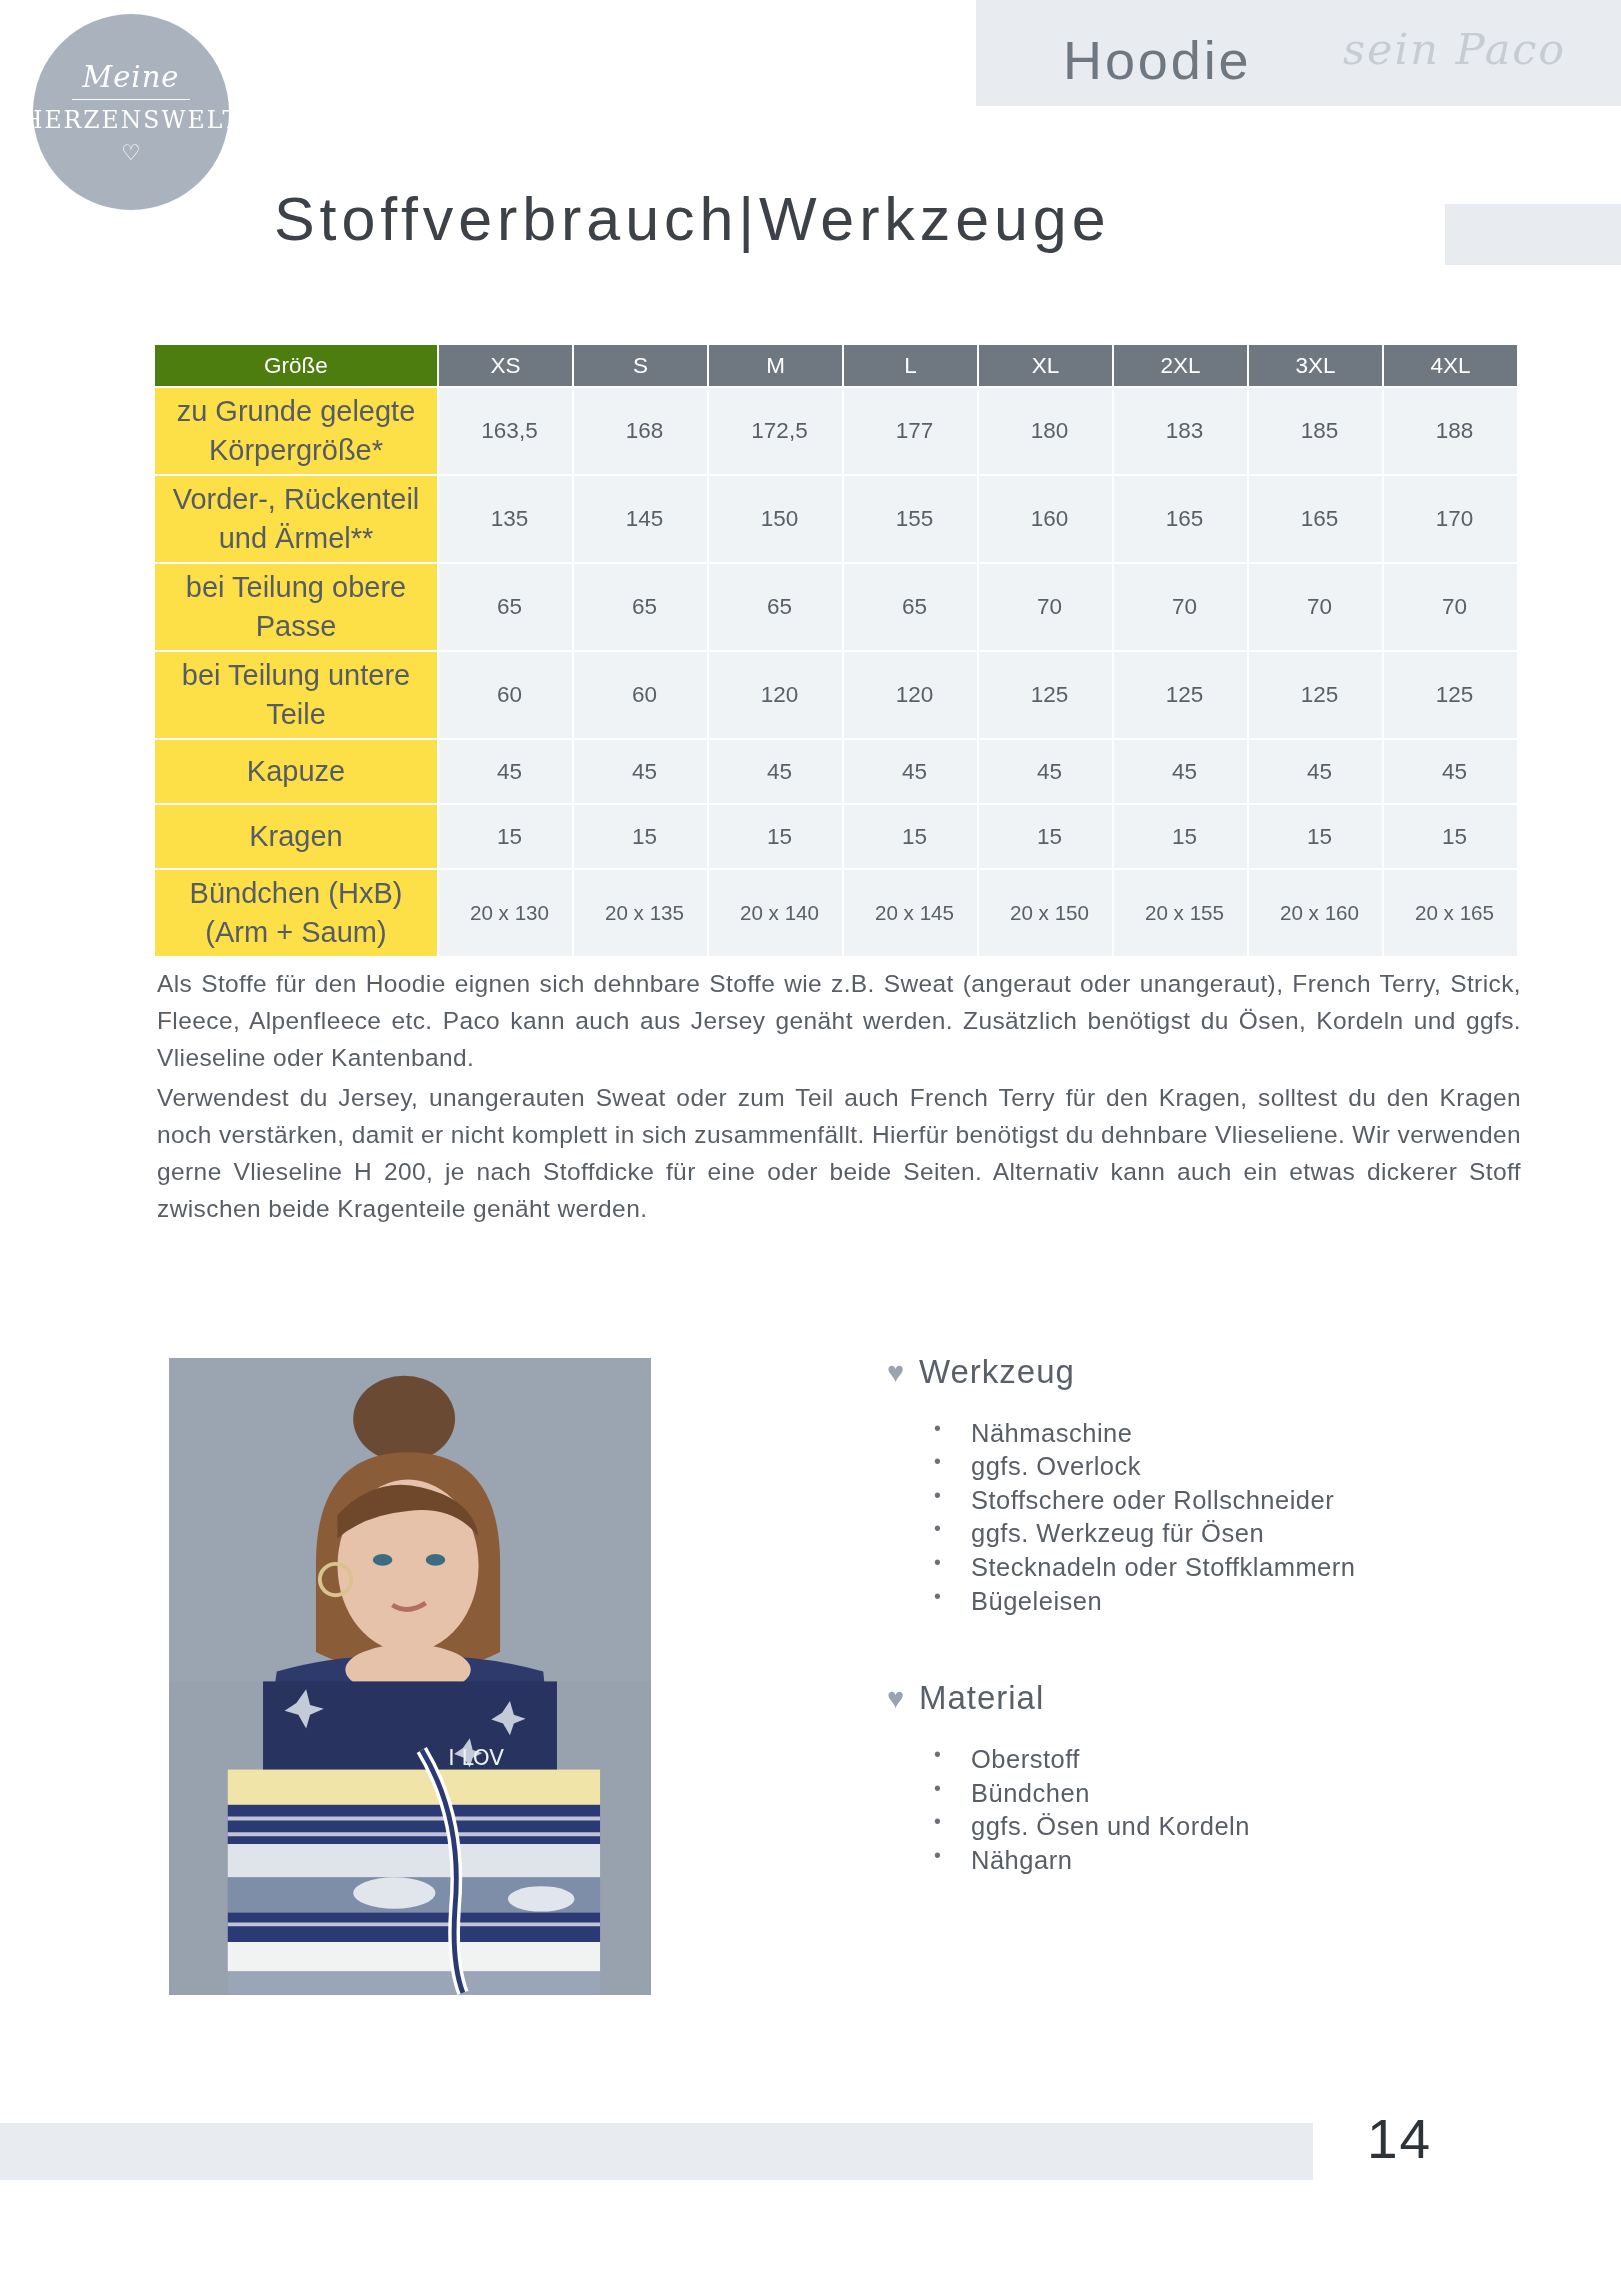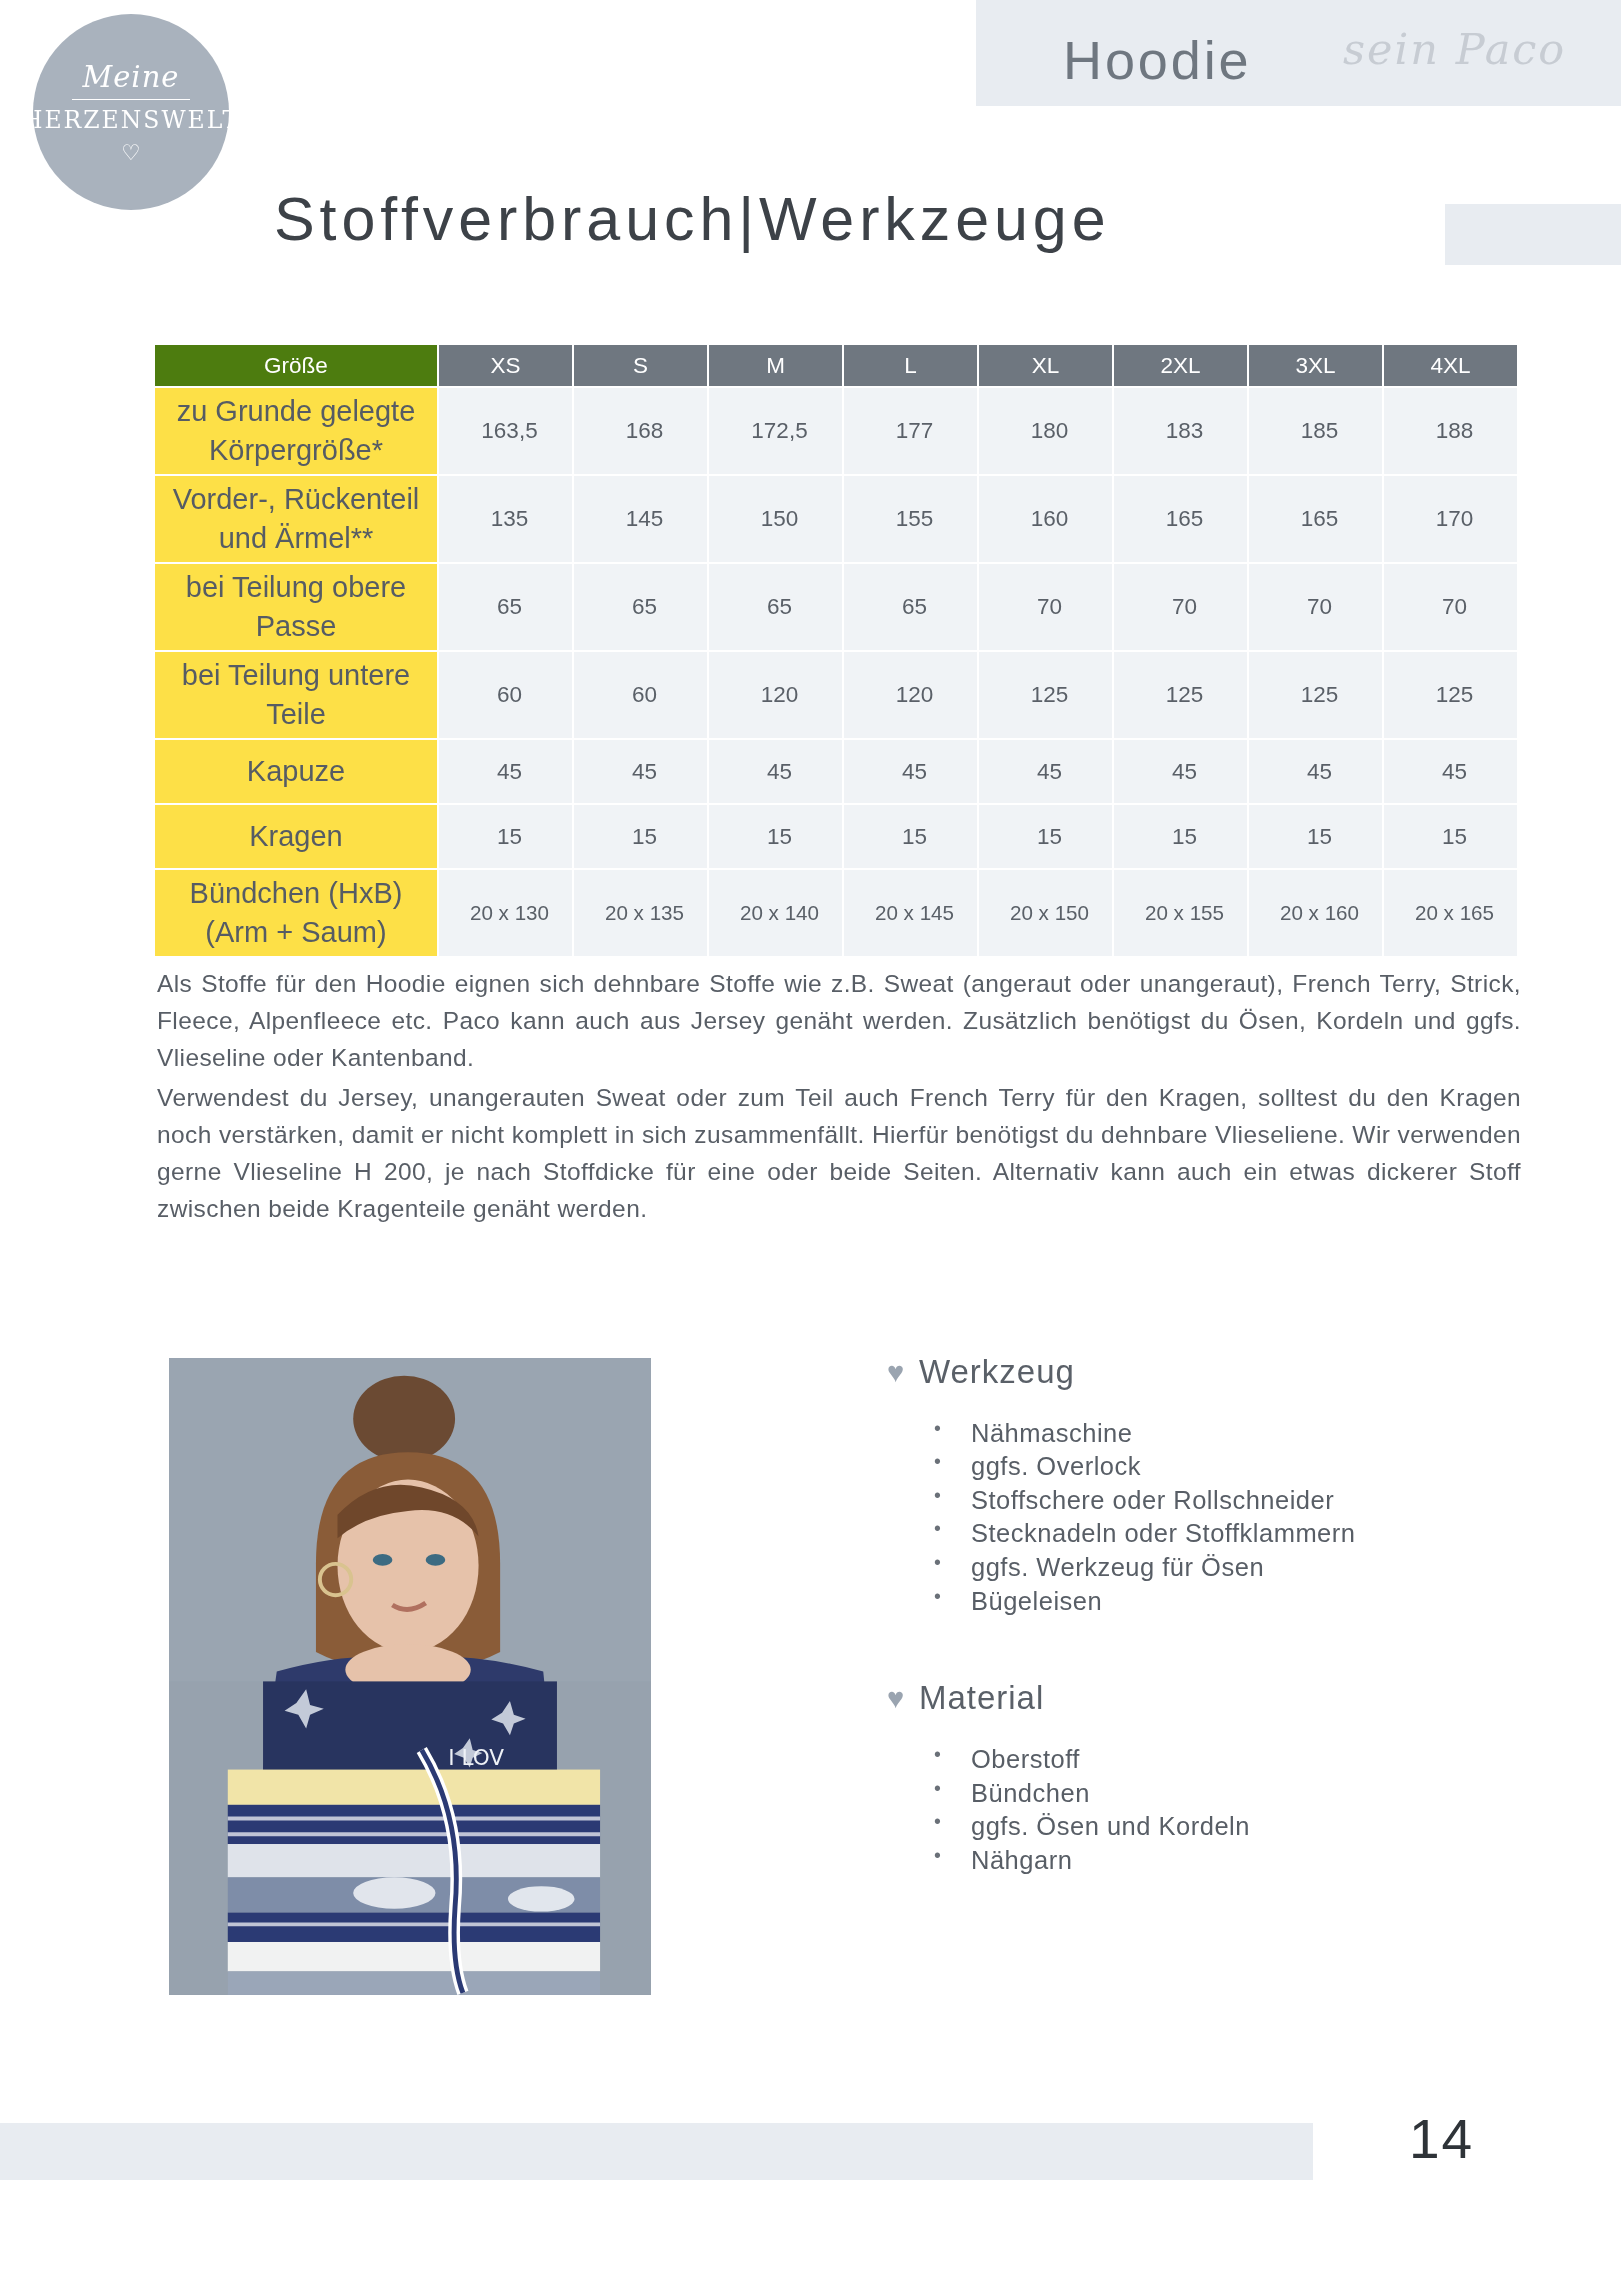--- a/index.html
+++ b/index.html
@@ -223,21 +223,20 @@
     background: #e8ecf1;
   }
   .page-num {
     position: absolute;
     left: 1367px;
     top: 2107px;
     font-size: 55px;
     color: #2e3338;
     font-weight: 400;
     letter-spacing: 2px;
-    margin-left: 42px;
   }
 </style>
 </head>
 <body>
 
 <div class="header-band"></div>
 <div class="header-title">Hoodie</div>
 <div class="header-script">sein Paco</div>
 
 <div class="logo">
@@ -409,22 +408,22 @@
 
 <div class="col-right">
   <div class="sec-head">
     <span class="heart">♥</span>
     <span>Werkzeug</span>
   </div>
   <ul class="tools">
     <li>Nähmaschine</li>
     <li>ggfs. Overlock</li>
     <li>Stoffschere oder Rollschneider</li>
+    <li>ggfs. Werkzeug für Ösen</li>
     <li>Stecknadeln oder Stoffklammern</li>
-    <li>ggfs. Werkzeug für Ösen</li>
     <li>Bügeleisen</li>
   </ul>
 
   <div class="gap-material"></div>
 
   <div class="sec-head">
     <span class="heart">♥</span>
     <span>Material</span>
   </div>
   <ul class="tools">

